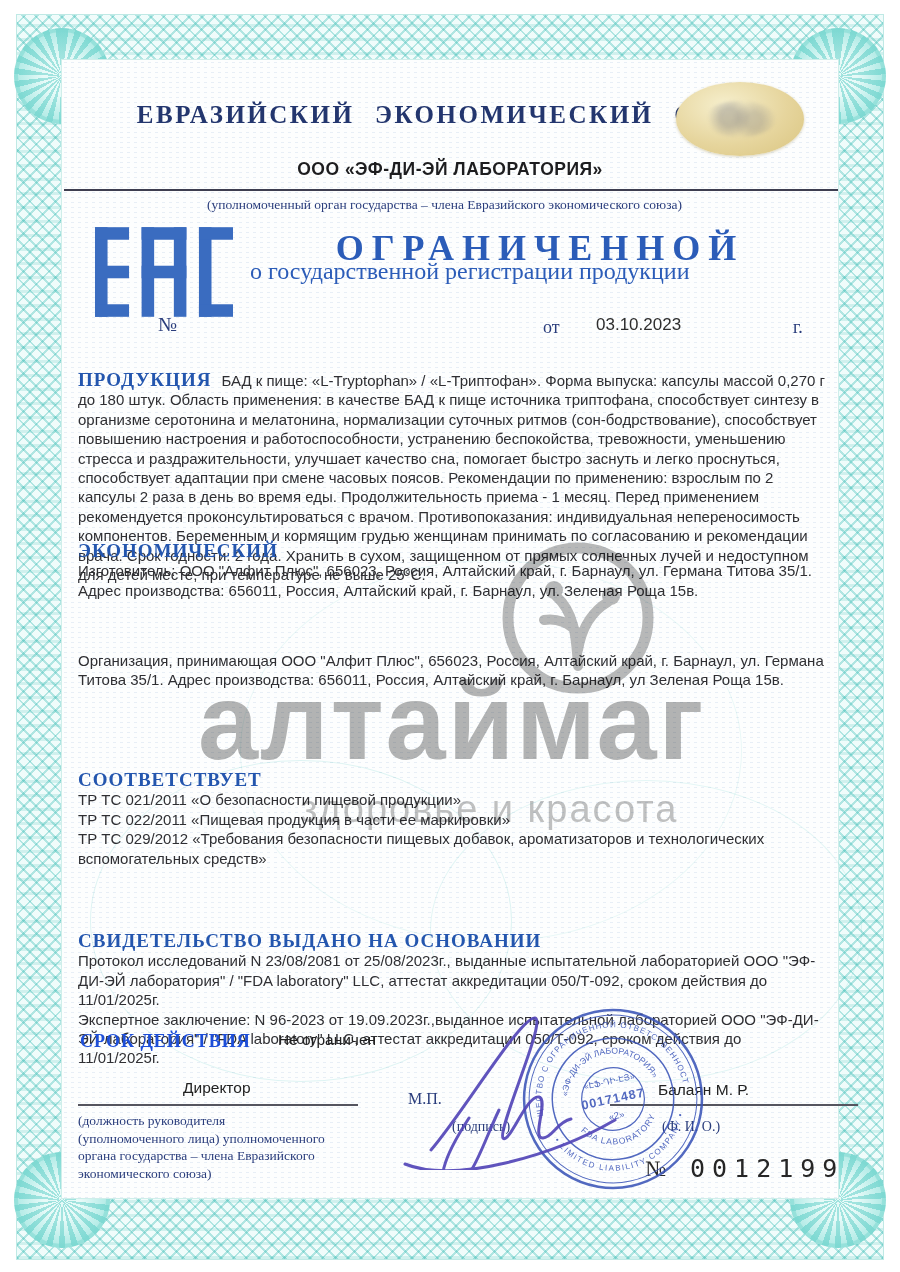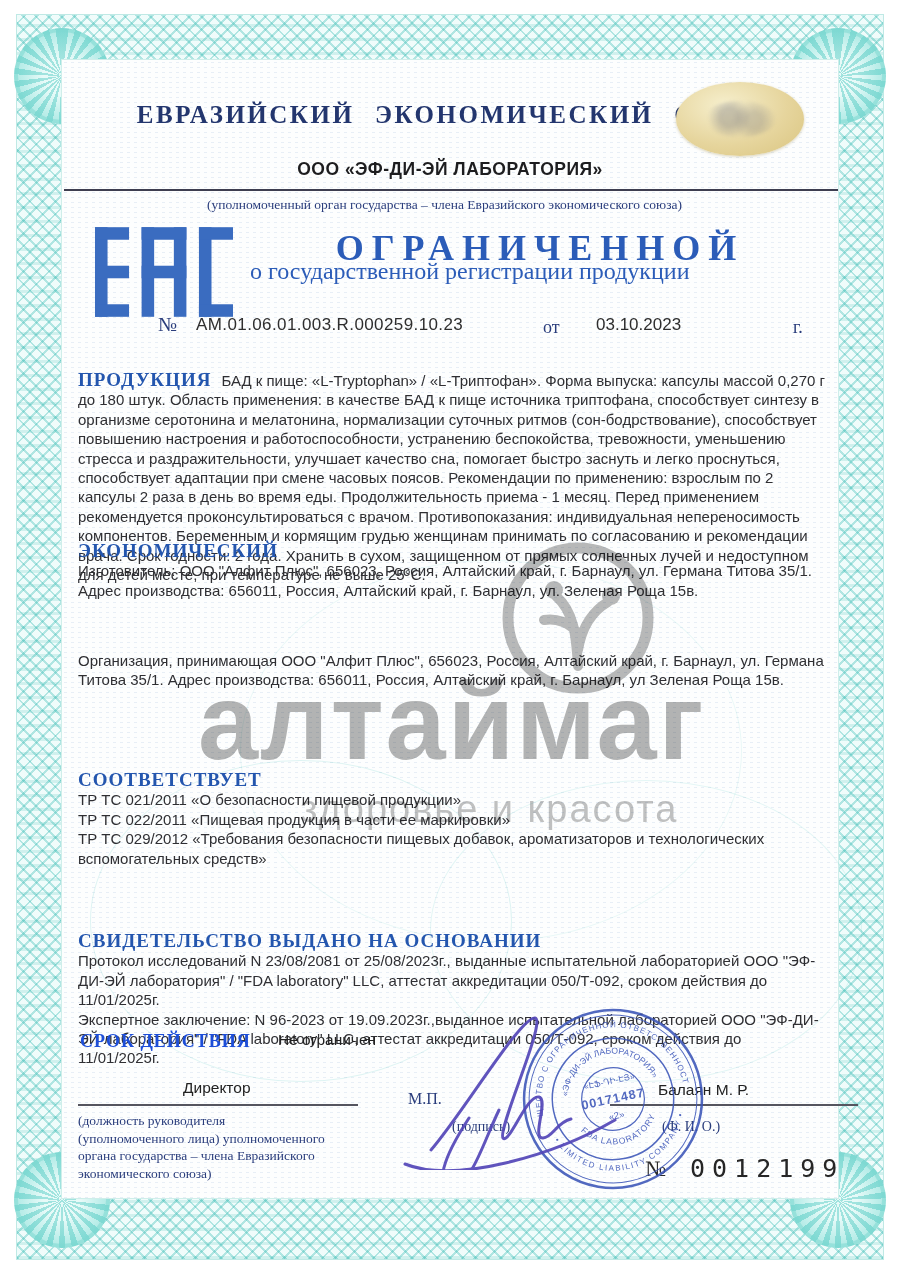--- a/index.html
+++ b/index.html
@@ -125,21 +125,20 @@
       <rect x="116" y="0" width="14" height="100"></rect>
         <rect x="116" y="0" width="38" height="14"></rect>
       <rect x="116" y="86" width="38" height="14"></rect>
     </g>
   </svg>
 
   <div class="abs main-title">ОГРАНИЧЕННОЙ</div>
   <div class="abs sub-title">о государственной регистрации продукции</div>
 
   <span class="abs no-sign">№</span>
-  <span class="abs cert-number">АМ.01.06.01.003.R.000259.10.23</span>
   <span class="abs ot-label">от</span>
   <span class="abs cert-date">03.10.2023</span>
   <span class="abs g-label">г.</span>
 
   <p class="sec s-produkciya"><span class="sec-head inline">ПРОДУКЦИЯ</span><span>БАД к пище: «L-Tryptophan» / «L-Триптофан». Форма выпуска: капсулы массой 0,270 г до 180 штук. Область применения: в качестве БАД к пище  источника триптофана, способствует синтезу в организме серотонина и мелатонина, нормализации суточных ритмов (сон-бодрствование), способствует повышению настроения и работоспособности, устранению беспокойства, тревожности, уменьшению стресса и раздражительности, улучшает качество сна, помогает быстро заснуть и легко проснуться, способствует адаптации при смене часовых поясов. Рекомендации по применению: взрослым по 2 капсулы 2 раза в день во время еды. Продолжительность приема - 1 месяц. Перед применением рекомендуется проконсультироваться с врачом. Противопоказания: индивидуальная непереносимость компонентов.  Беременным и кормящим грудью женщинам принимать по согласованию и рекомендации врача. Срок годности: 2 года. Хранить в сухом, защищенном от прямых солнечных лучей и недоступном для детей месте, при температуре не выше 25°С.</span></p>
 
   <div class="sec s-izgotovitel">
     <span class="sec-head block">ЭКОНОМИЧЕСКИЙ</span>
     <span>Изготовитель: ООО "Алфит Плюс", 656023, Россия, Алтайский край, г. Барнаул, ул. Германа Титова 35/1. Адрес производства: 656011, Россия, Алтайский край, г. Барнаул, ул. Зеленая Роща 15в.</span>
   </div>

